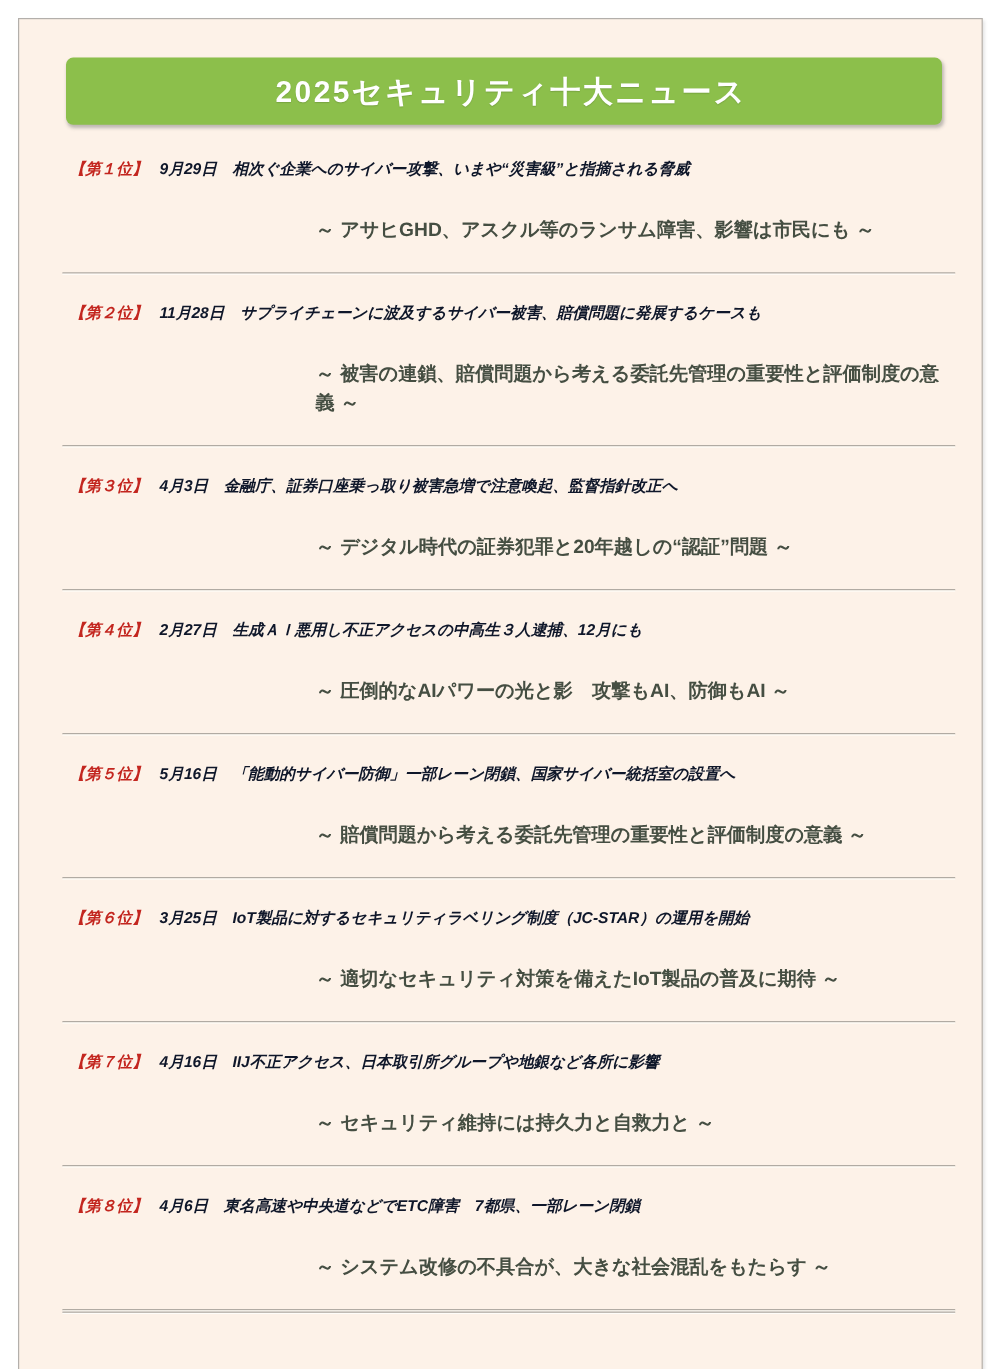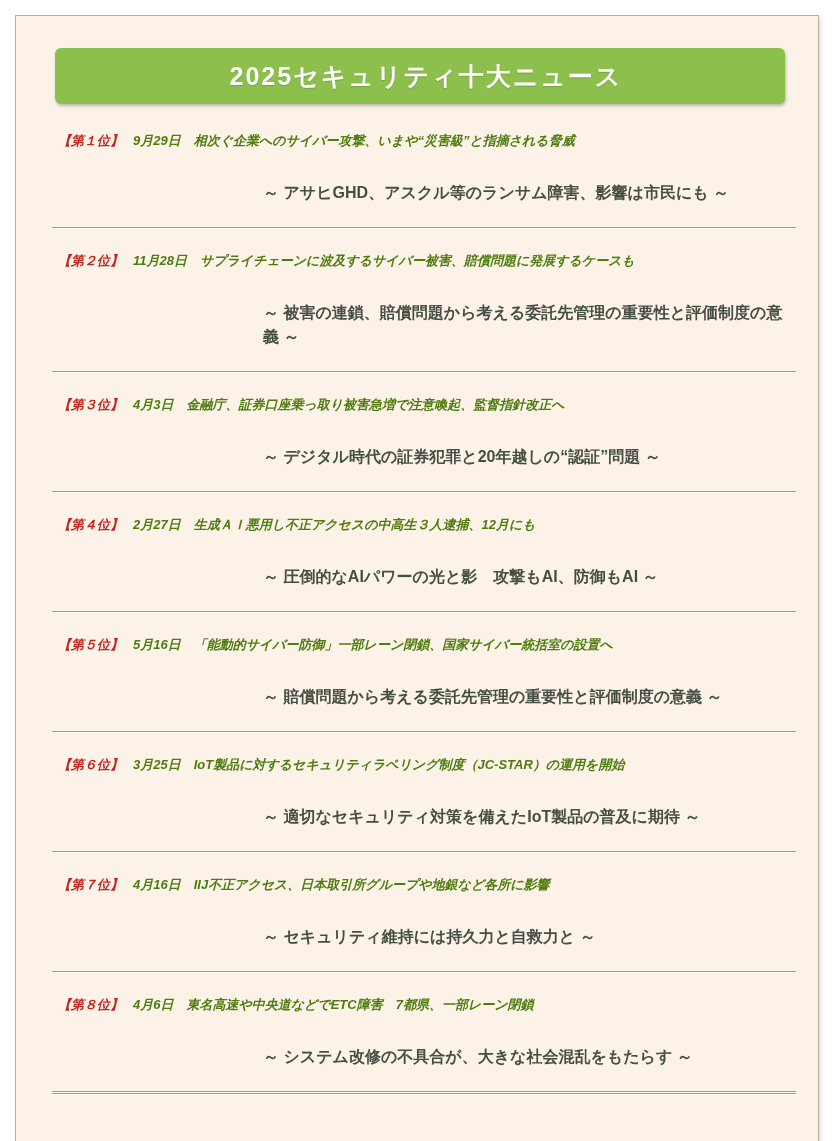--- a/index.html
+++ b/index.html
@@ -55,21 +55,21 @@
     font-weight: bold;
     line-height: 24px;
     font-style: italic;
   }
   .rank {
     color: #c3261f;
     white-space: nowrap;
     margin-right: 10px;
   }
   .headline {
-    color: #4d7c0f;
+    color: #0f172a;
   }
   .subtitle {
     margin-top: 28px;
     margin-left: 205px;
     font-size: 16px;
     font-weight: bold;
     line-height: 24px;
     color: #454e42;
   }
   hr.sep {

